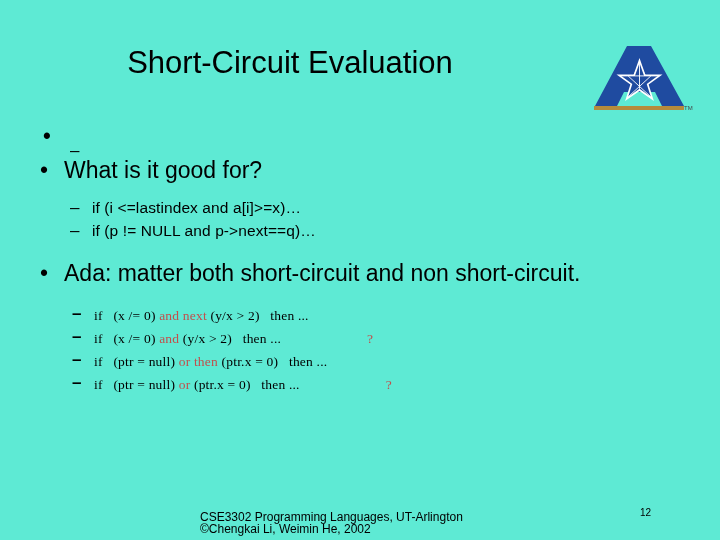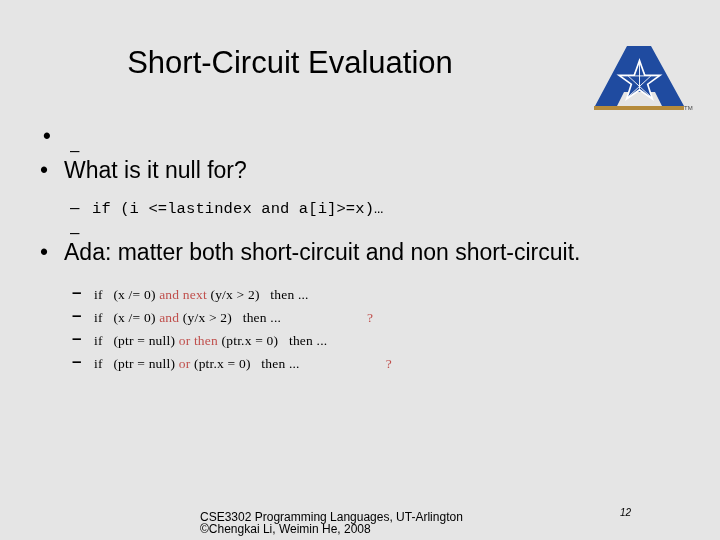--- a/index.html
+++ b/index.html
@@ -8,21 +8,21 @@
     background: #ffffff;
   }
   body {
     font-family: "Liberation Sans", sans-serif;
     color: #000000;
   }
   #slide {
     position: relative;
     width: 720px;
     height: 540px;
-    background: #e5e5e5;
+    background: #5eead4;
     overflow: hidden;
   }
 
   
   .title-row {
     position: absolute;
     left: 0;
     top: 44px;
     width: 720px;
     height: 60px;
@@ -90,21 +90,21 @@
   }
   .lvl2 > .dash {
     position: absolute;
     left: 42px;
     top: 0;
     font-size: 17px;
     line-height: 23px;
     font-family: "Liberation Sans", sans-serif;
   }
   .lvl2.mono .txt {
-    font-family: Liberation Mono, monospace;
+    font-family: Liberation Sans, sans-serif;
     font-size: 15.5px;
     letter-spacing: 0.1px;
   }
 
   .lvl3 {
     position: relative;
     padding-left: 66px;
     margin: 0;
     font-size: 15px;
     line-height: 22px;
@@ -154,28 +154,27 @@
     left: 200px;
     top: 8px;
     width: 360px;
     text-align: left;
     font-size: 12px;
     line-height: 12px;
     color: #000000;
   }
   .foot-page {
     position: absolute;
-    left: 620px;
+    left: 640px;
     top: 4px;
     width: 40px;
     text-align: left;
     font-size: 10px;
     line-height: 12px;
     color: #000000;
-    font-style: italic;
   }
 </style>
 </head>
 <body>
 
 <div id="slide">
 
   <div class="title-row">
     <div class="slide-title">Short-Circuit Evaluation</div>
 
@@ -211,31 +210,32 @@
     <div class="gap-a"></div>
 
     <div class="lvl2">
       <span class="dash">–</span>
     </div>
 
     <div class="gap-c"></div>
 
     <div class="lvl1">
       <span class="bullet">•</span>
-      <span>What is it null for?</span>
+      <span>What is it good for?</span>
     </div>
 
     <div class="gap-b"></div>
 
     <div class="lvl2 mono">
       <span class="dash">–</span>
       <span class="txt">if (i &lt;=lastindex and a[i]&gt;=x)…</span>
     </div>
     <div class="lvl2 mono">
       <span class="dash">–</span>
+      <span class="txt">if (p != NULL and p-&gt;next==q)…</span>
     </div>
 
     <div class="gap-c"></div>
 
     <div class="lvl1">
       <span class="bullet">•</span>
       <span>Ada: matter both short-circuit and non short-circuit.</span>
     </div>
 
     <div class="gap-d"></div>
@@ -254,18 +254,18 @@
 
     <div class="lvl3">
       <span class="dash">–</span><span class="code">if   </span><span class="code">(ptr = null) </span><span class="code kw">or</span><span class="code"> (ptr.x = 0)   then ...</span><span class="code qm" style="padding-left:86px">?</span>
     </div>
 
   </div>
 
   <div class="footer">
     <div class="foot-center">
       <div>CSE3302 Programming Languages, UT-Arlington</div>
-      <div>©Chengkai Li, Weimin He, 2008</div>
+      <div>©Chengkai Li, Weimin He, 2002</div>
     </div>
     <div class="foot-page">12</div>
   </div>
 
 </div>
 
 </body></html>

